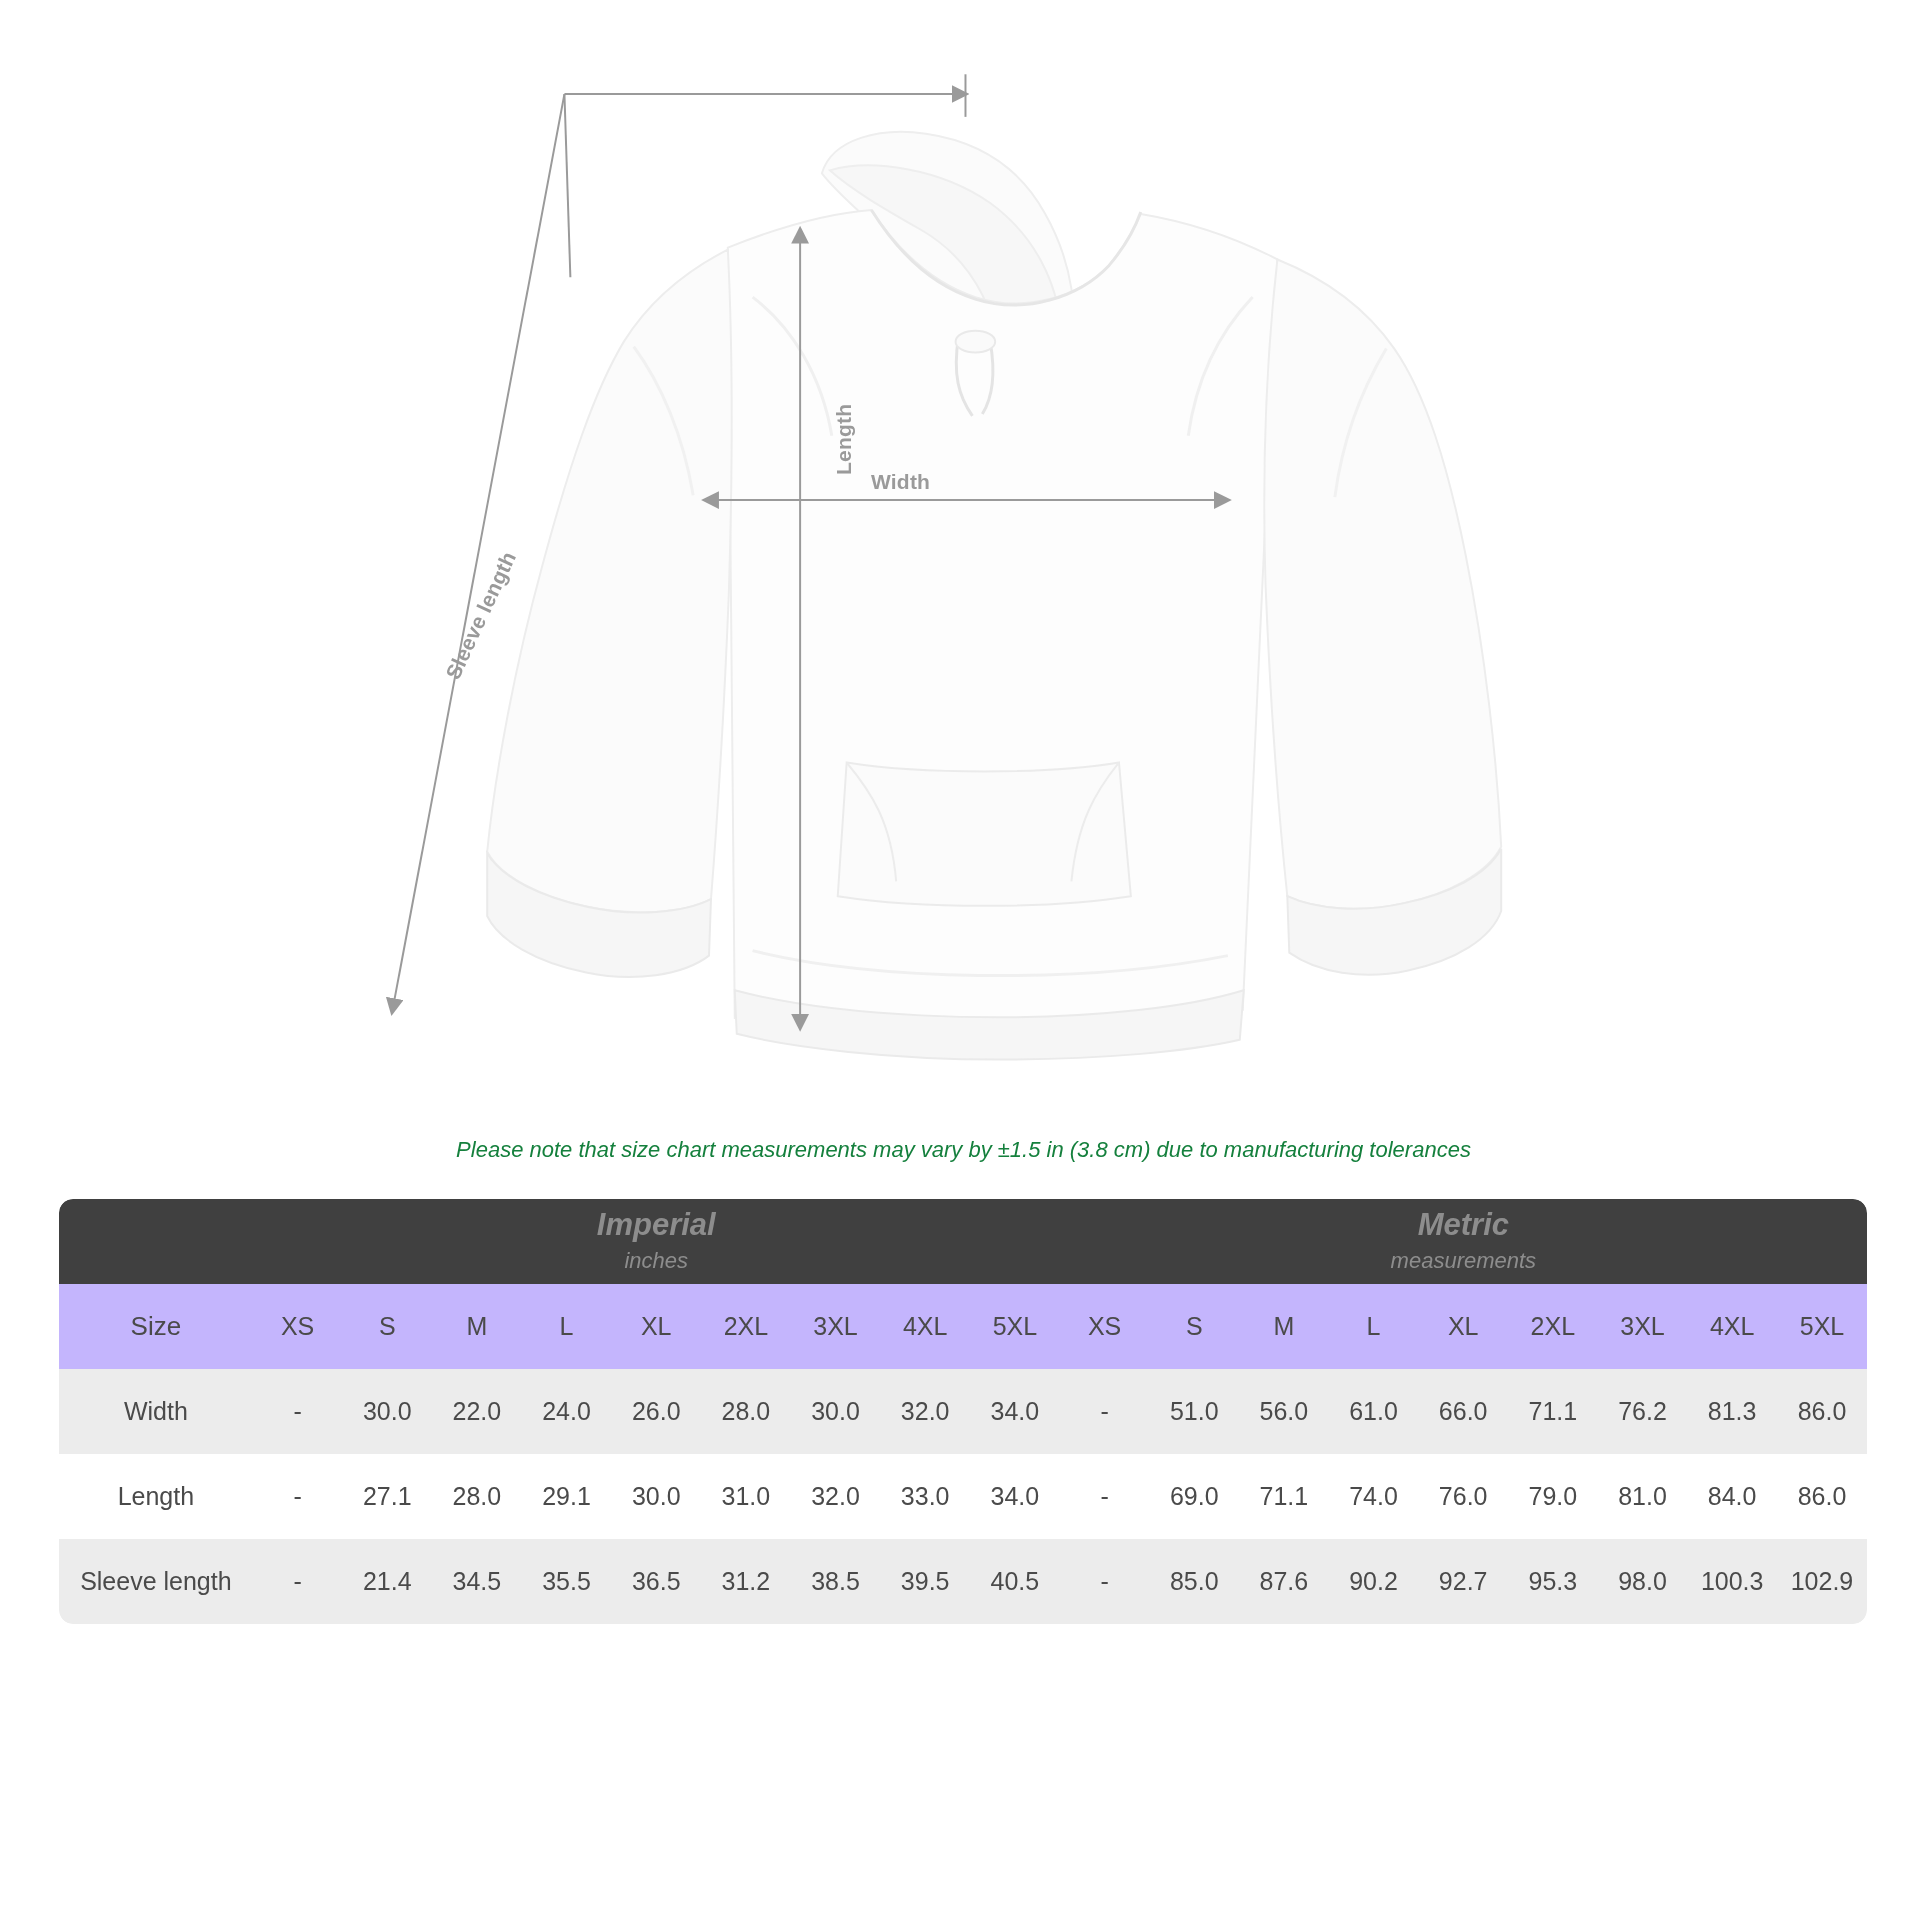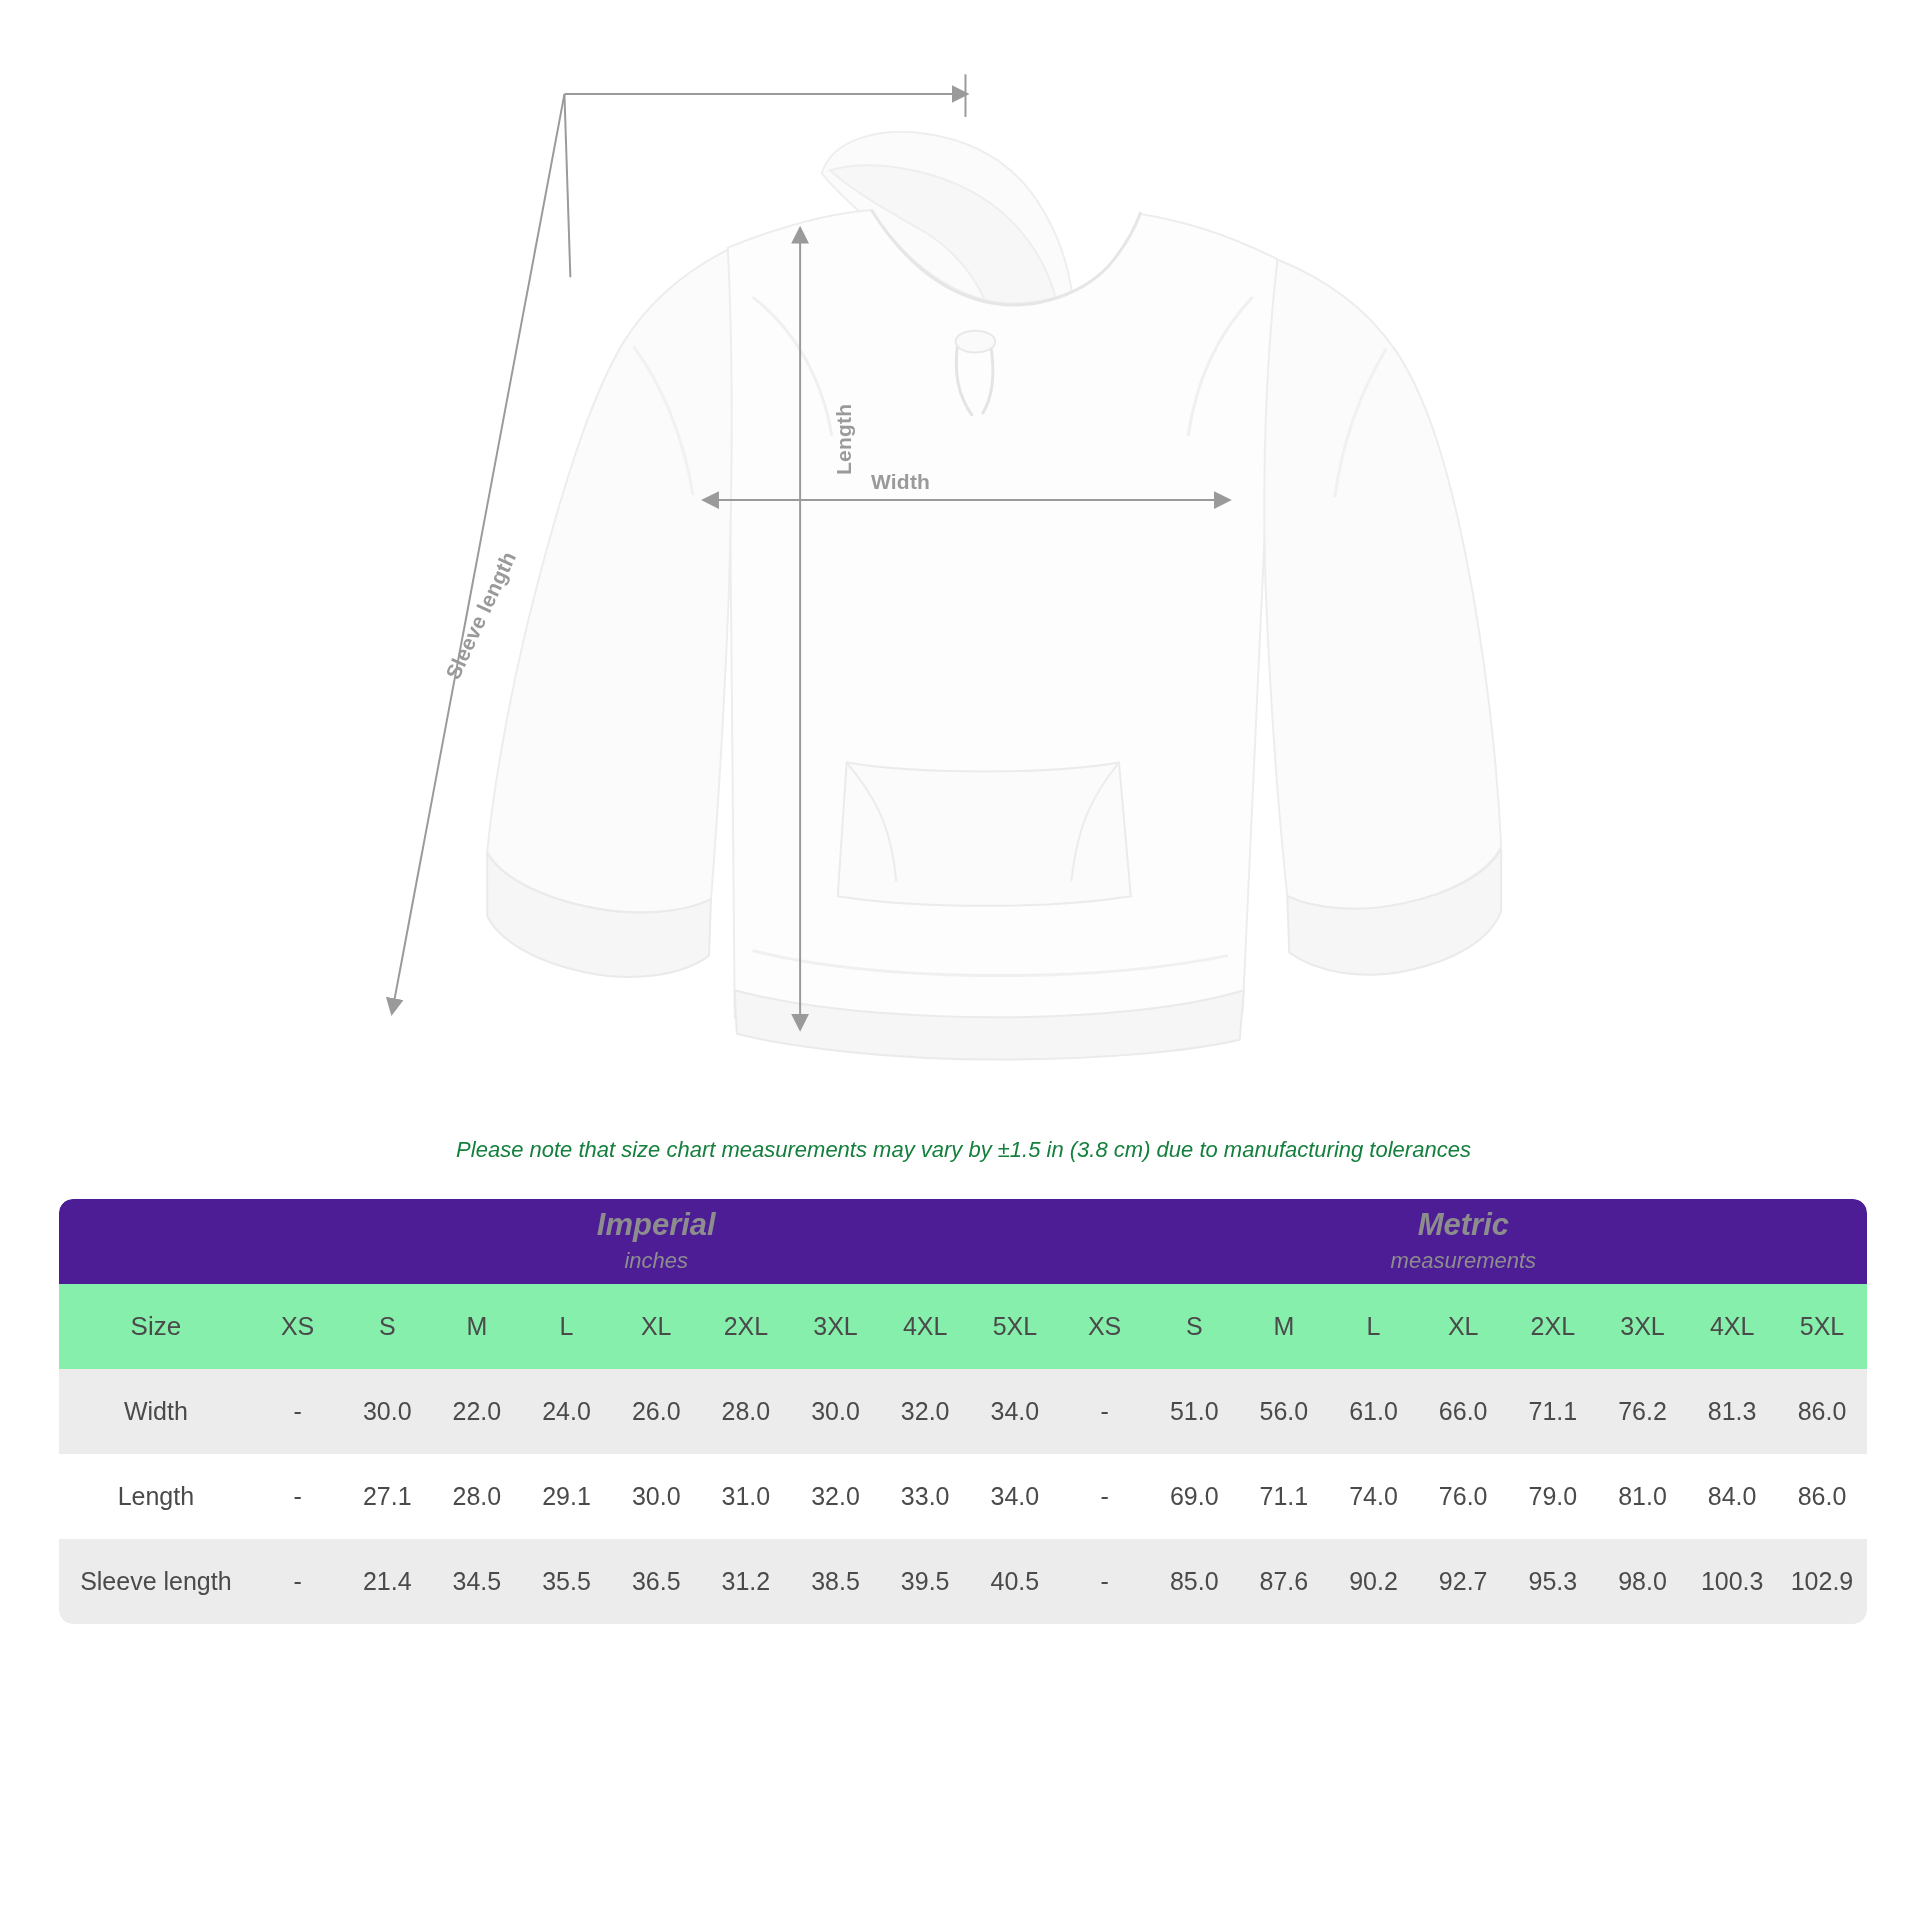--- a/index.html
+++ b/index.html
@@ -83,21 +83,21 @@
   table.size-table td, table.size-table th {
     text-align: center;
     vertical-align: middle;
     font-size: 25px;
     color: #4a4a4a;
     padding: 0;
     height: 85px;
     font-weight: normal;
   }
   .unit-row td {
-    background: #4c1d95;
+    background: #404040;
     height: 129px;
   }
   .unit-row td.corner-left {
     border-top-left-radius: 14px;
   }
   .unit-row td.corner-right {
     border-top-right-radius: 14px;
   }
   .unit-title {
     font-size: 31px;
@@ -106,21 +106,21 @@
     color: #8d8d8d;
     line-height: 1.25;
   }
   .unit-sub {
     font-size: 22px;
     font-style: italic;
     color: #8d8d8d;
     line-height: 1.5;
   }
   .hdr-row td {
-    background: #86efac;
+    background: #c4b5fd;
     font-weight: bold;
     font-size: 26px;
     color: #5d5d5d;
     height: 95px;
   }
   .hdr-row td.rowlabel {
     font-size: 26px;
   }
   tr.band td {
     background: #ececec;

